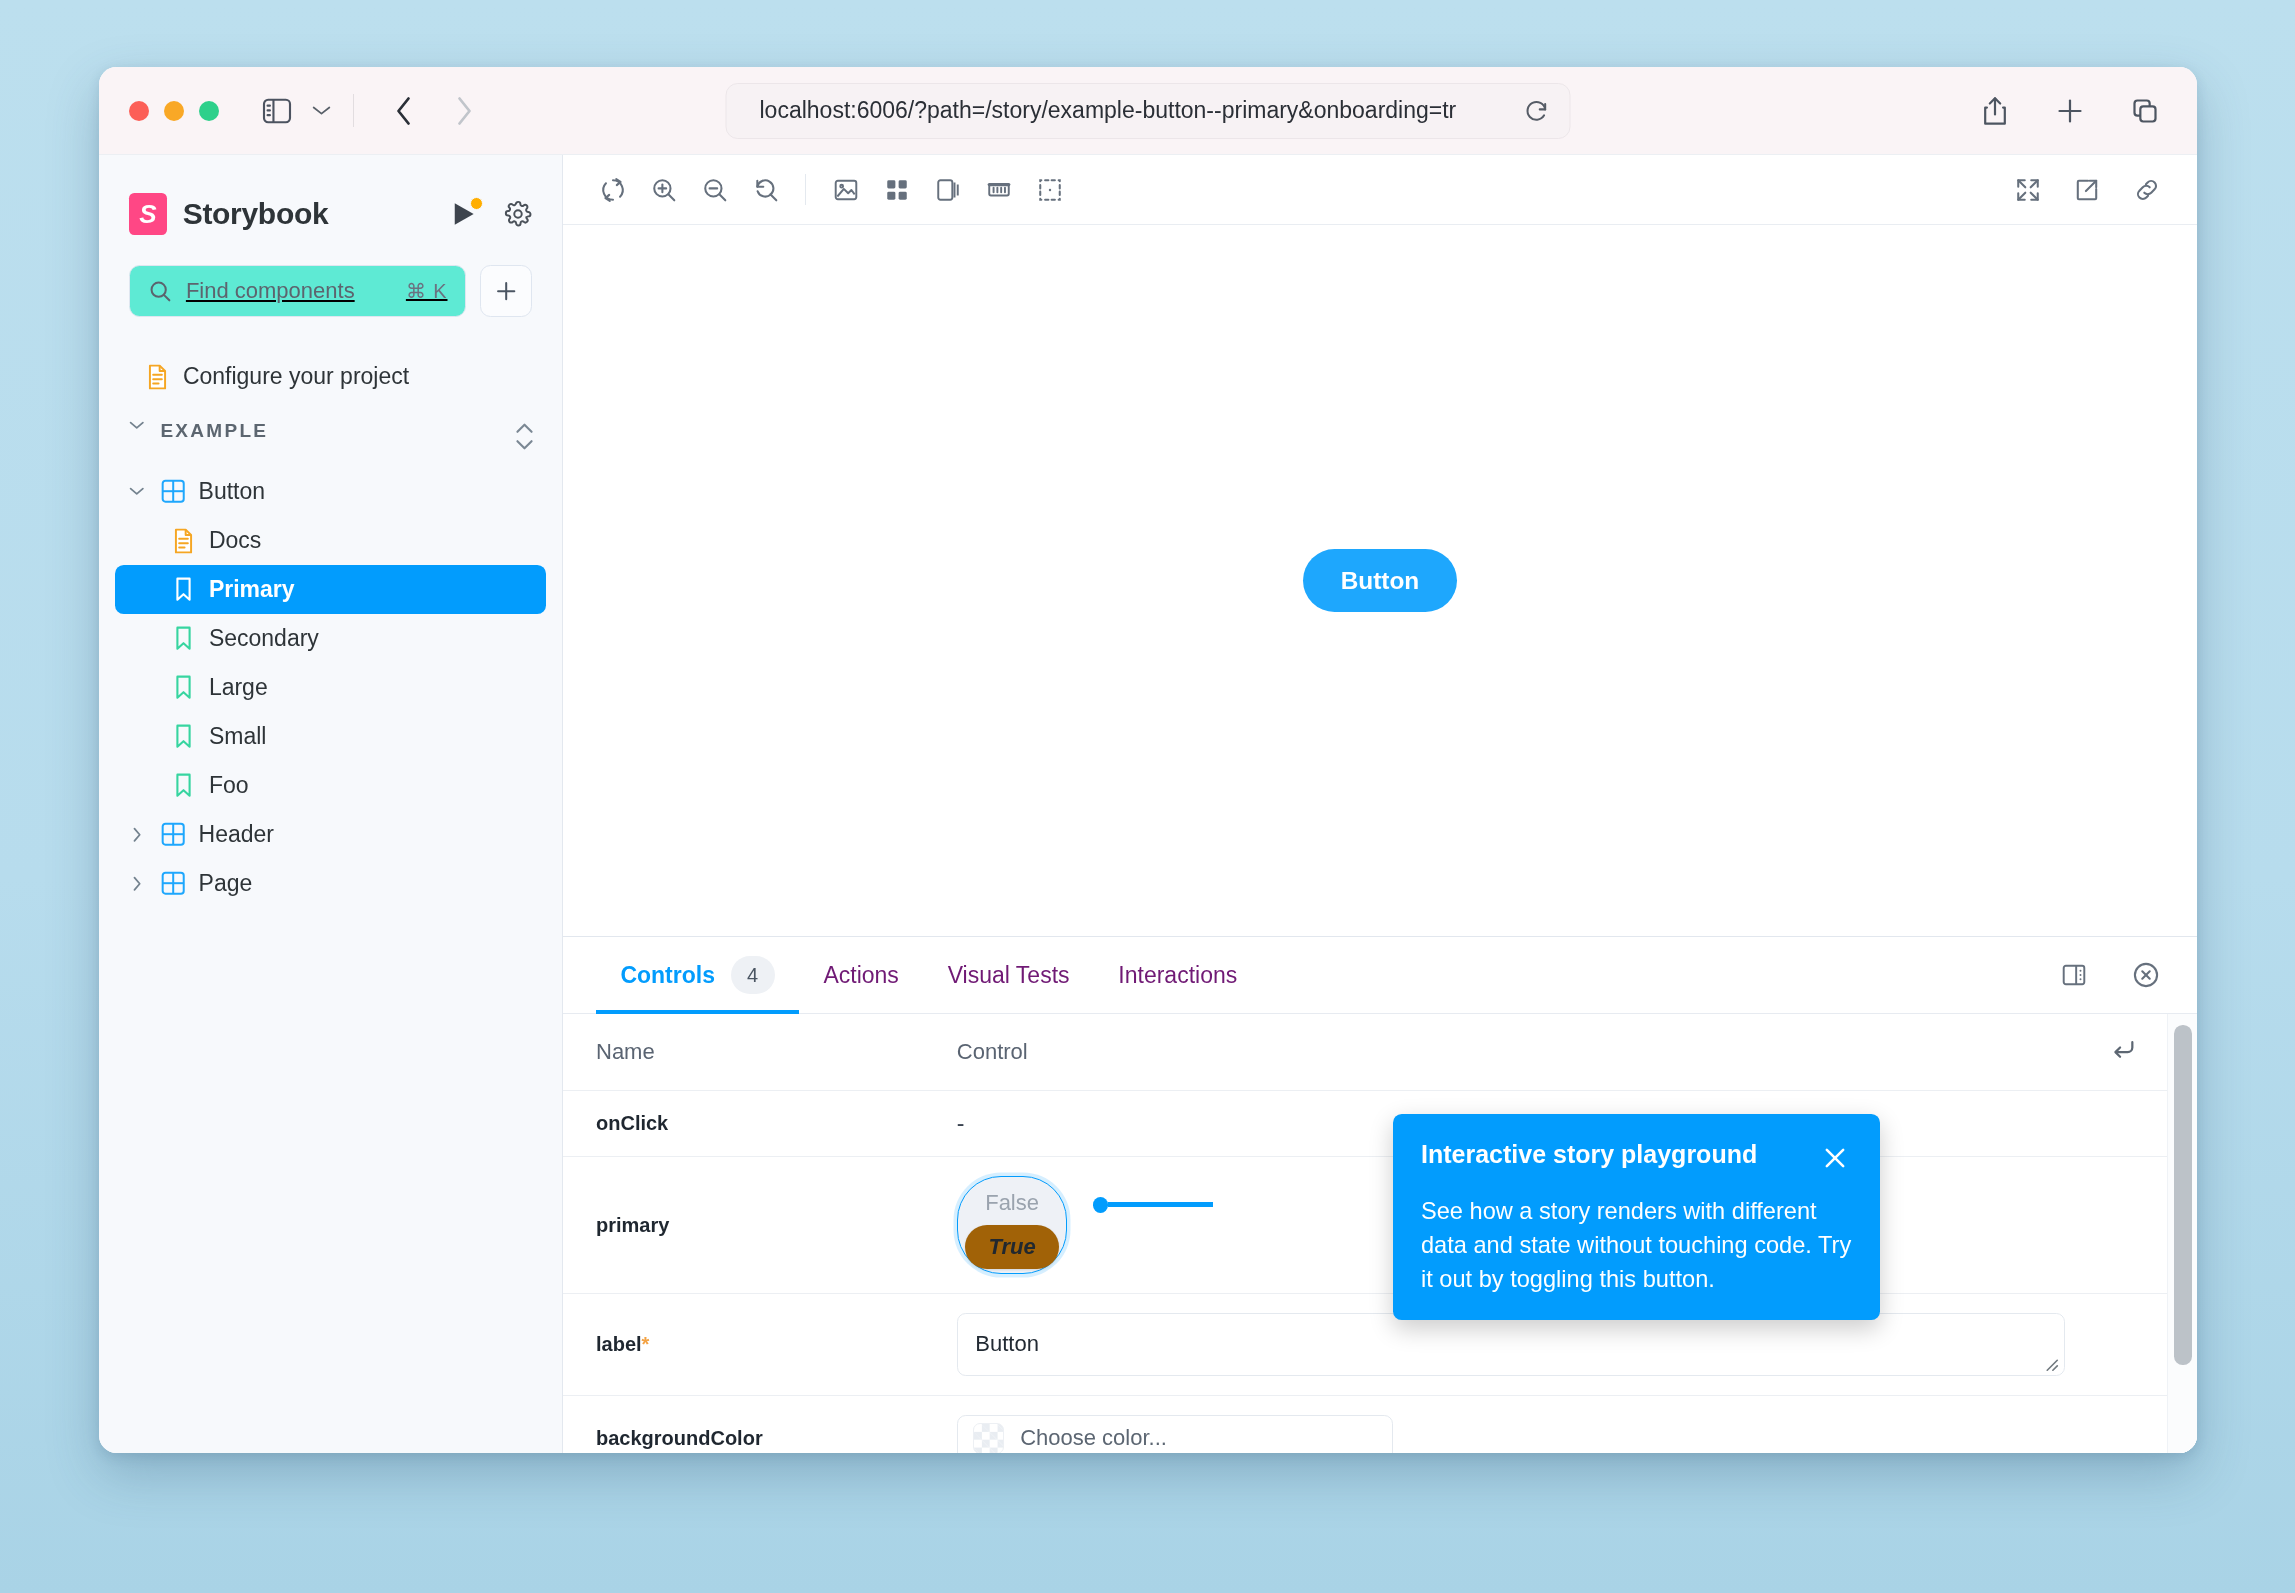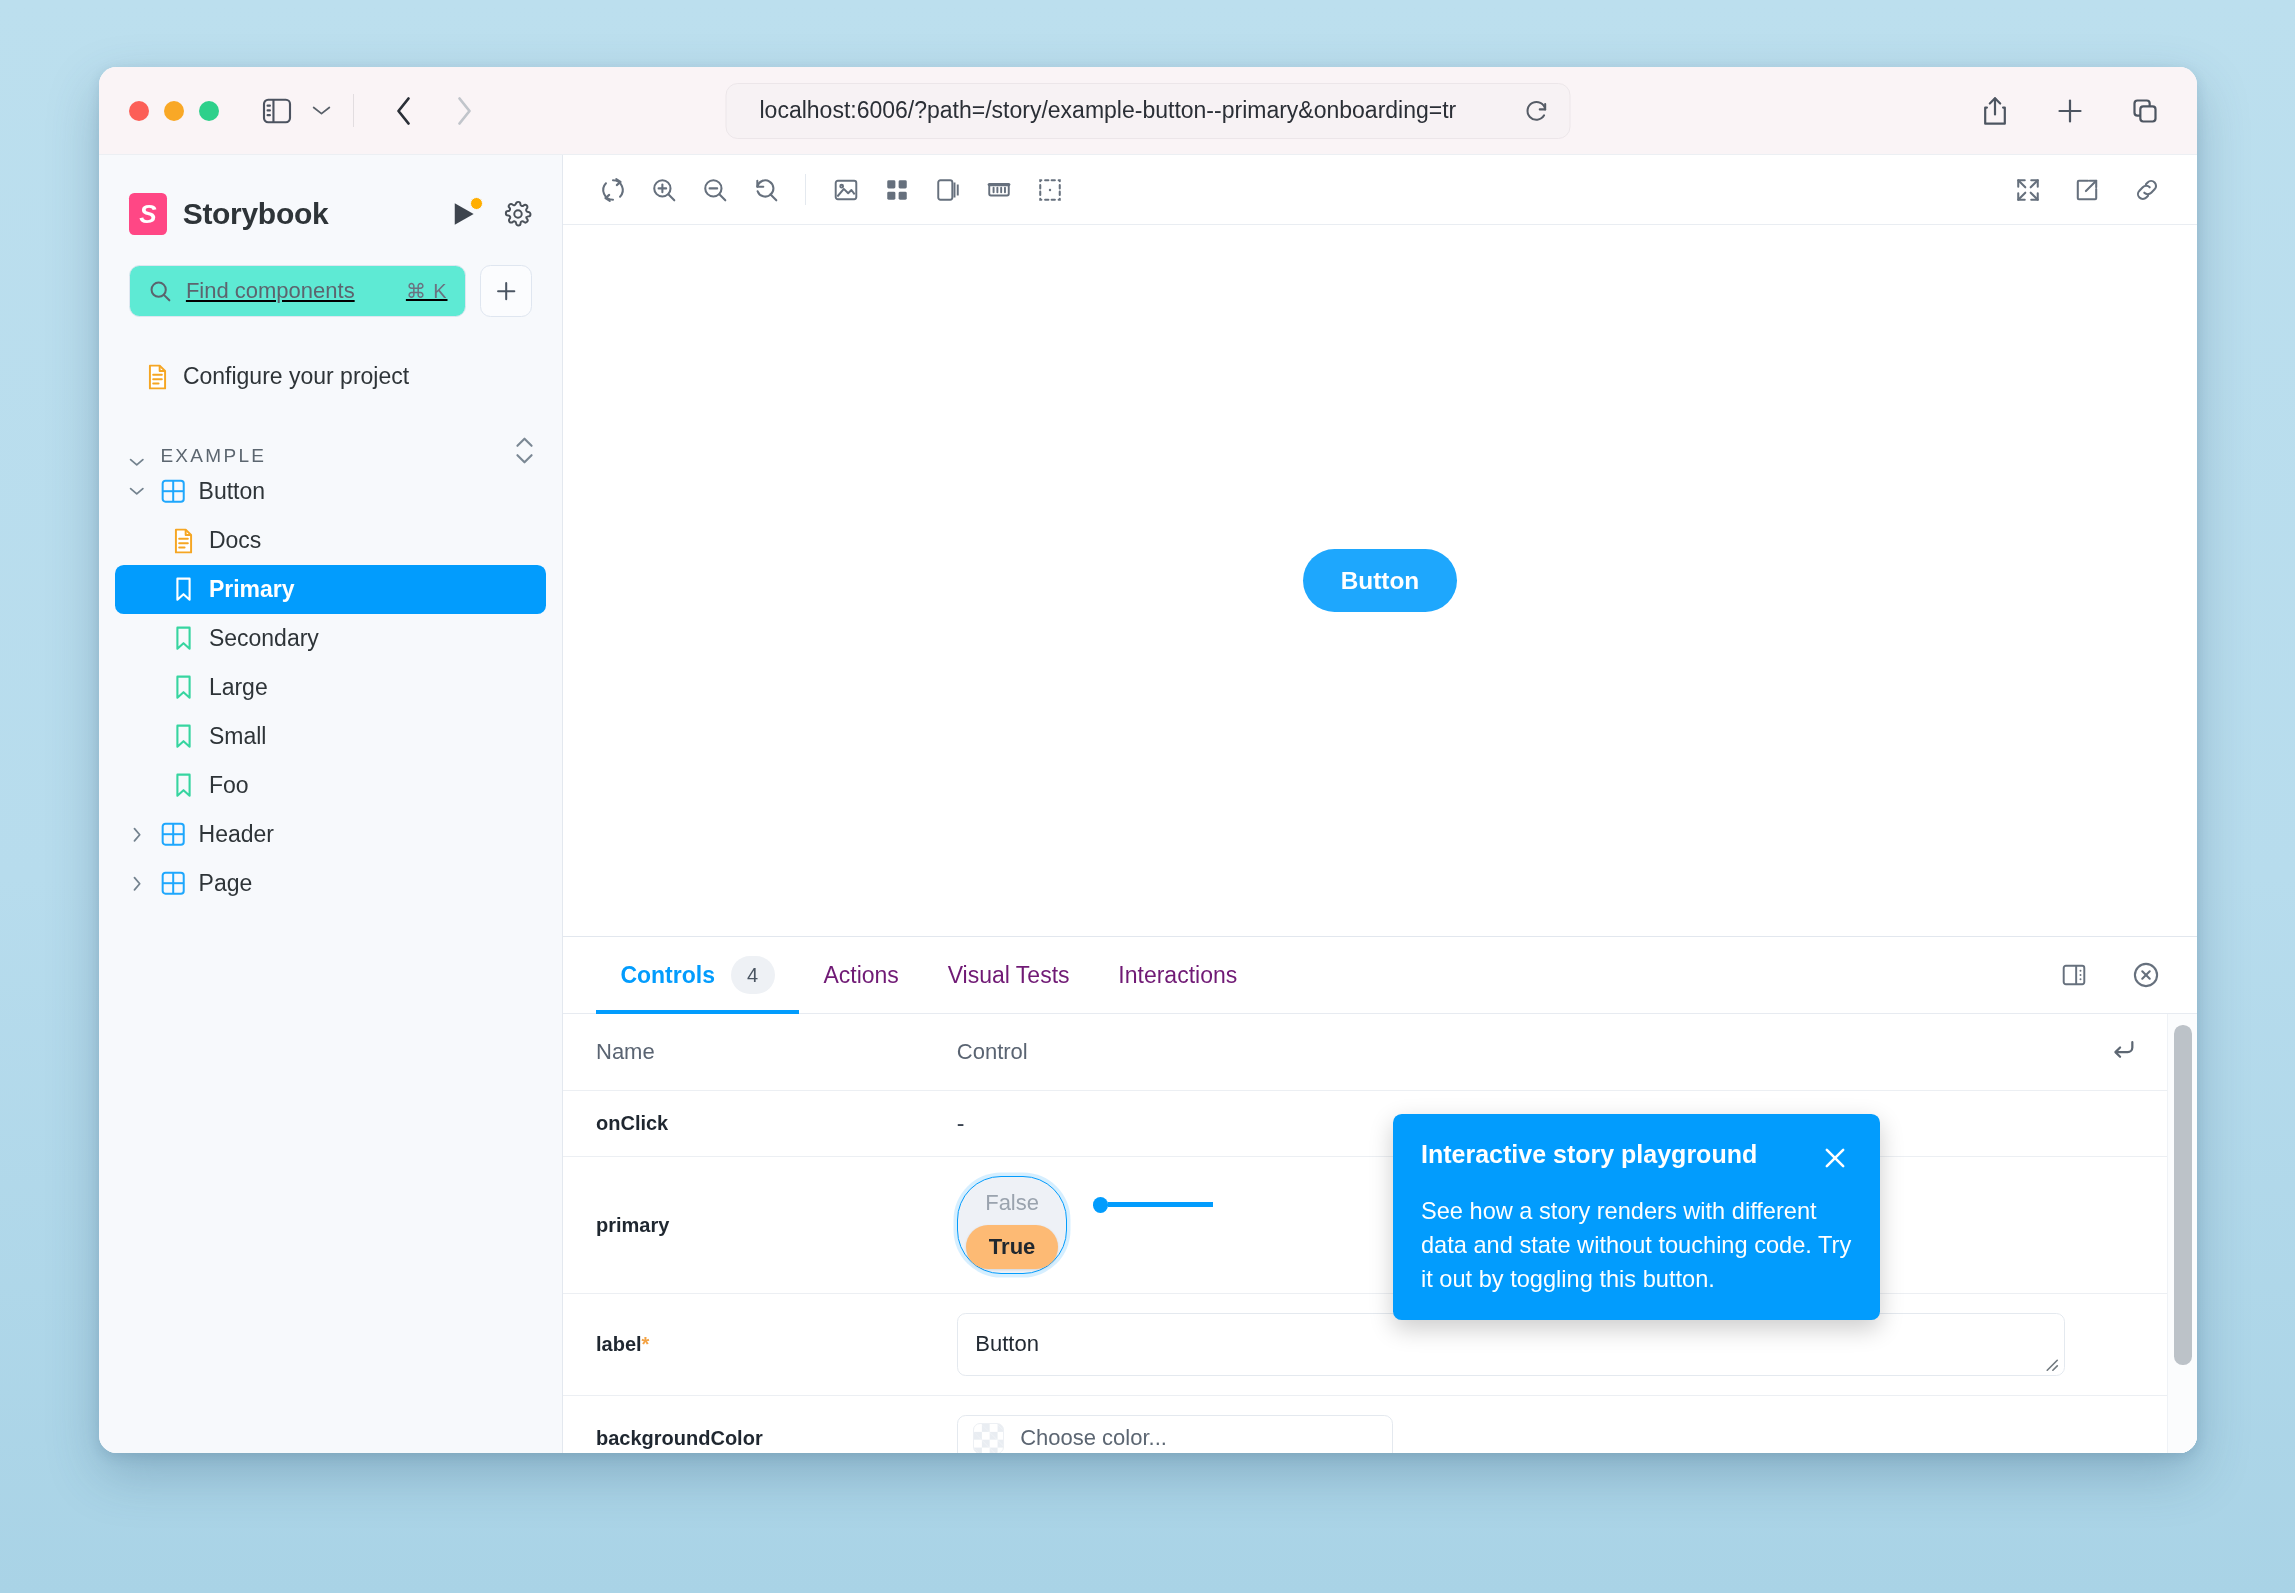--- a/index.html
+++ b/index.html
@@ -137,23 +137,23 @@
     border-radius: 8.7px;
     padding: 0 10.5px;
     gap: 12.2px;
     color: #2e3438;
     white-space: nowrap;
   }
   .tree-row.sel { background: #029cfd; color: #ffffff; font-weight: 700; }
   .caret { width: 23px; display:flex; align-items:center; justify-content:center; color:#73828e; flex:none;}
   .ic { width: 26px; display:flex; align-items:center; justify-content:center; flex:none;}
   .grp-head {
-    display:flex; align-items:flex-end; gap:12.2px;
+    display:flex; align-items:flex-start; gap:12.2px;
     height: 47px; padding: 0 10.5px; margin-top: 19px;
-    font-size: 19px; font-weight: 400; letter-spacing: 2.3px; color: #5c6670;
+    font-size: 19px; font-weight: 700; letter-spacing: 2.3px; color: #5c6670;
   }
   .grp-sort { margin-left: auto; color:#7b8894; display:flex; align-items:center;}
   .indent-1 { padding-left: 30px; }
   .indent-2 { padding-left: 56px; }
 
   
   .main { flex: 1; display: flex; flex-direction: column; min-width: 0; background: #ffffff; }
   .canvas-toolbar {
     height: 70px; flex: none;
     display: flex; align-items: center;
@@ -232,21 +232,21 @@
     display: inline-flex; align-items: center;
     background: #eef1f6;
     border-radius: 44px;
     padding: 4.4px;
     border: 1.7px solid #029cfd;
     box-shadow: 0 0 0 3.5px rgba(2,156,253,0.16);
     position: relative;
     flex-direction: column;
   }
   .bool-opt { padding: 8.7px 23px; font-size: 22px; border-radius: 35px; color: #9aa3ae; }
-  .bool-opt.on { background: #fdba74; color: #21282f; font-weight: 700; box-shadow: 0 0.9px 2.6px rgba(0,0,0,.12); }
+  .bool-opt.on { background: #a16207; color: #21282f; font-weight: 700; box-shadow: 0 0.9px 2.6px rgba(0,0,0,.12); font-style: italic; }
 
   .connector { display: inline-flex; align-items: center; margin-left: 19px; vertical-align: middle; }
   .conn-dot { width: 15.7px; height: 15.7px; border-radius: 50%; background: #029cfd; }
   .conn-line { height: 5.2px; background: #029cfd; width: 105px; }
 
   .text-input {
     width: 1108px; height: 56px;
     border: 1.3px solid #e4e9ef; border-radius: 8.7px;
     background: #fff;
     display: flex; align-items: center;

